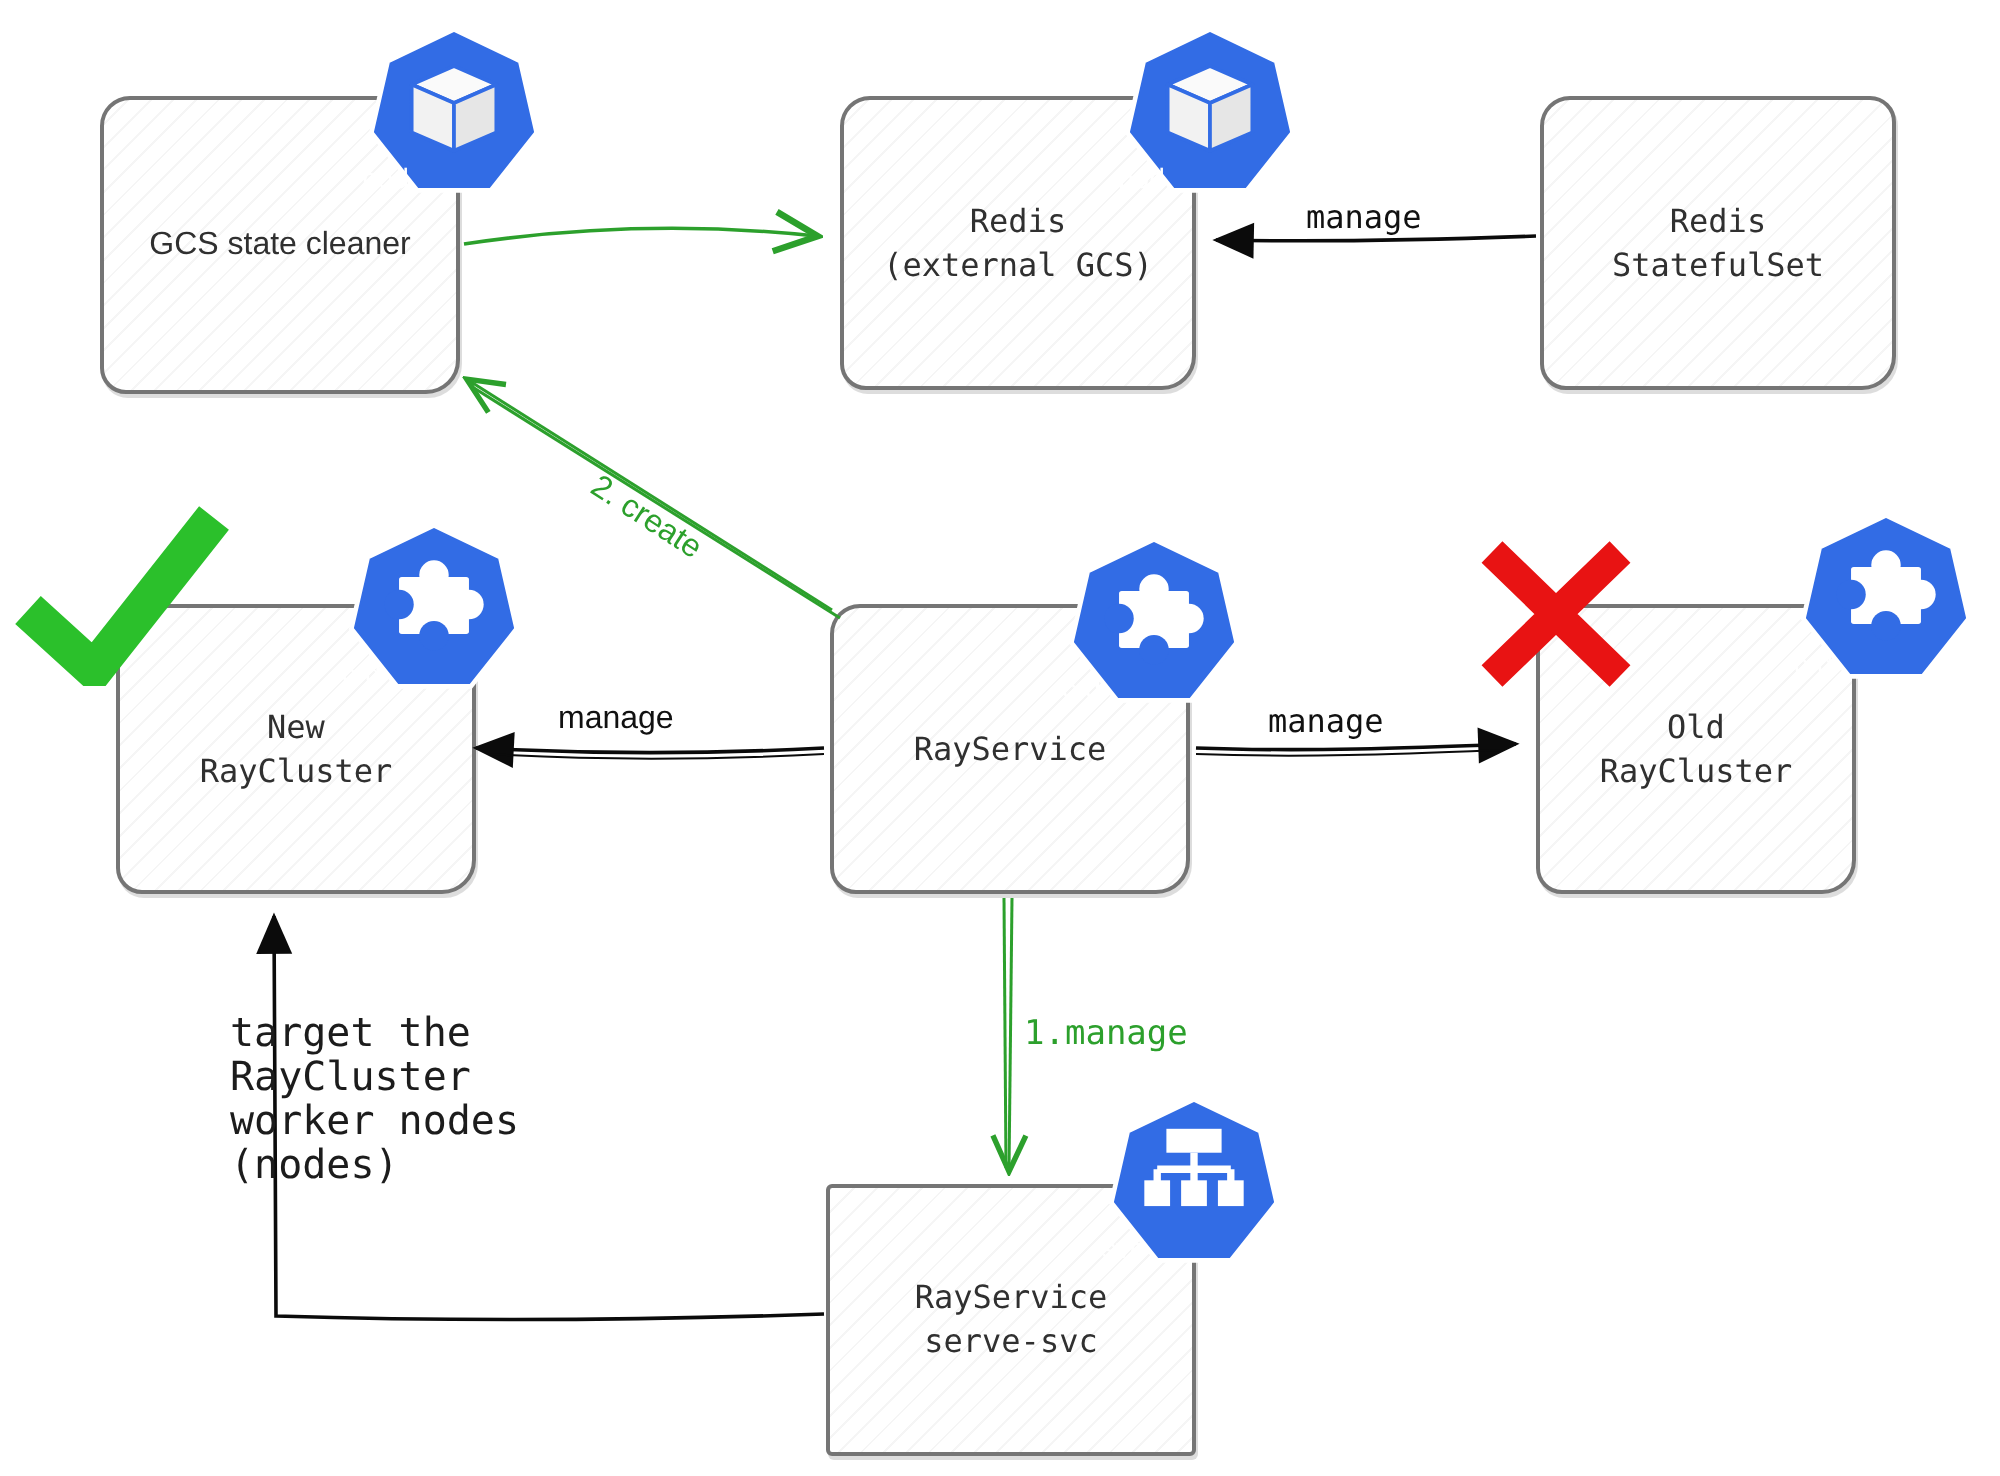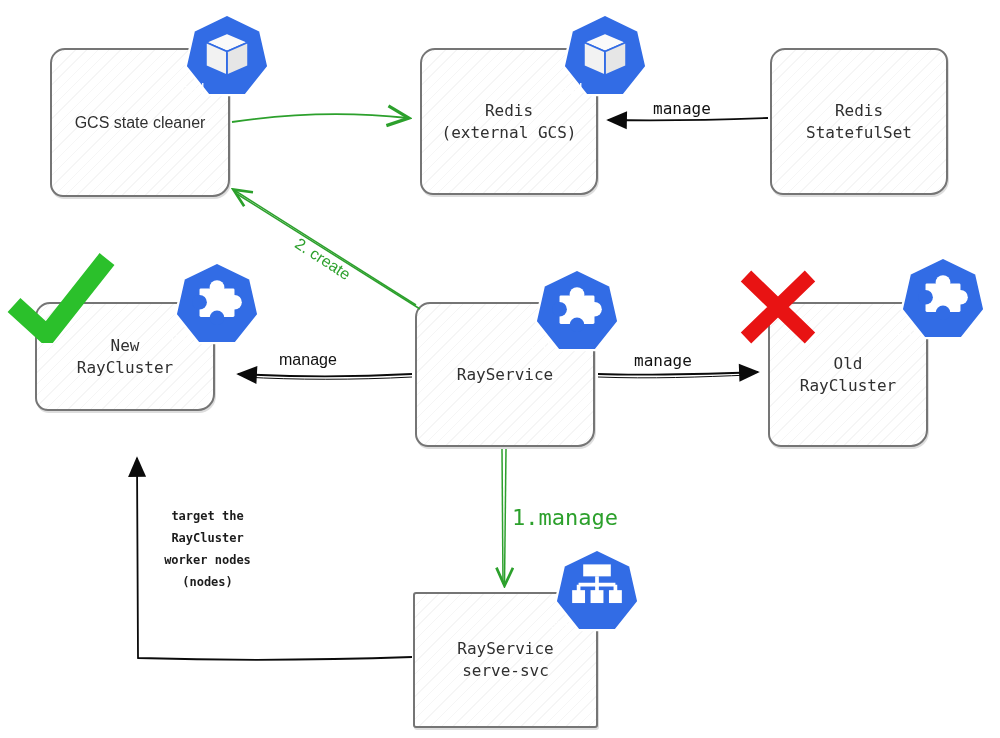--- a/index.html
+++ b/index.html
@@ -17,41 +17,41 @@
   .node-label{font-size:16px;line-height:22px;white-space:pre;}
   svg.overlay{position:absolute;left:0;top:0;z-index:2;pointer-events:none;}
   .edge-label{position:absolute;z-index:3;font-size:16px;line-height:19px;white-space:pre;}
   .green{color:#2ca02c;}
   .black{color:#111111;}
   .badge{position:absolute;width:92px;height:94px;z-index:4;}
   .badge svg{position:absolute;left:0;top:0;}
   .badge-label{position:absolute;left:0;right:0;bottom:7px;text-align:left;color:#ffffff;
                font-size:14px;font-family:Liberation Sans, sans-serif;z-index:5;}
   .status{position:absolute;z-index:6;}
-  .note{position:absolute;z-index:3;font-size:12px;line-height:22px;text-align:center;color:#1c1c1c;white-space:pre;font-weight:bold;}
+  .note{position:absolute;z-index:3;font-size:20px;line-height:22px;color:#1c1c1c;white-space:pre;}
   .rot{transform:rotate(33deg);transform-origin:left top;}
 </style>
 </head>
 <body>
 
 <div id="canvas">
 
   <div class="node" style="left:50px;top:48px;width:180px;height:149px;">
     <div class="node-label sans">GCS state cleaner</div>
   </div>
 
   <div class="node" style="left:420px;top:48px;width:178px;height:147px;">
     <div class="node-label mono"><span>Redis</span><br><span>(external GCS)</span></div>
   </div>
 
   <div class="node" style="left:770px;top:48px;width:178px;height:147px;">
     <div class="node-label mono"><span>Redis</span><br><span>StatefulSet</span></div>
   </div>
 
-  <div class="node" style="left:35px;top:302px;width:180px;height:109px;">
+  <div class="node" style="left:58px;top:302px;width:180px;height:145px;">
     <div class="node-label mono"><span>New</span><br><span>RayCluster</span></div>
   </div>
 
   <div class="node" style="left:415px;top:302px;width:180px;height:145px;">
     <div class="node-label mono">RayService</div>
   </div>
 
   <div class="node" style="left:768px;top:302px;width:160px;height:145px;">
     <div class="node-label mono"><span>Old</span><br><span>RayCluster</span></div>
   </div>
@@ -91,21 +91,21 @@
 
 
   <div class="edge-label black mono" style="left:653px;top:99px;width:94px;">manage</div>
 
   <div class="edge-label green sans rot" style="left:302px;top:234px;width:100px;text-align:left;">2. create</div>
 
   <div class="edge-label black sans" style="left:279px;top:350px;width:100px;">manage</div>
 
   <div class="edge-label black mono" style="left:634px;top:351px;width:100px;">manage</div>
 
-  <div class="edge-label green mono" style="left:512px;top:508px;width:110px;text-align:left;font-size:22px;">1.manage</div>
+  <div class="edge-label green mono" style="left:512px;top:508px;width:110px;text-align:left;font-size:17px;">1.manage</div>
 
   <div class="note mono" style="left:115px;top:505px;width:185px;"><span>target the</span><br><span>RayCluster</span><br><span>worker nodes</span><br><span>(nodes)</span></div>
 
   <div class="badge" style="left:181px;top:10px;">
     <svg width="92" height="94" viewBox="0 0 100 96">
       <polygon points="50,2 86,19.3 94.9,58.2 70,89.5 30,89.5 5.1,58.2 14,19.3" fill="#326ce5" stroke="#ffffff" stroke-width="2.5"></polygon>
       <polygon points="50,22 73,32 50,42 27,32" fill="#fafafa" stroke="#326ce5" stroke-width="2" stroke-linejoin="round"></polygon>
       <polygon points="27,32 50,42 50,68 27,58" fill="#f2f2f2" stroke="#326ce5" stroke-width="2" stroke-linejoin="round"></polygon>
       <polygon points="73,32 73,58 50,68 50,42" fill="#e6e6e6" stroke="#326ce5" stroke-width="2" stroke-linejoin="round"></polygon>
     </svg>

